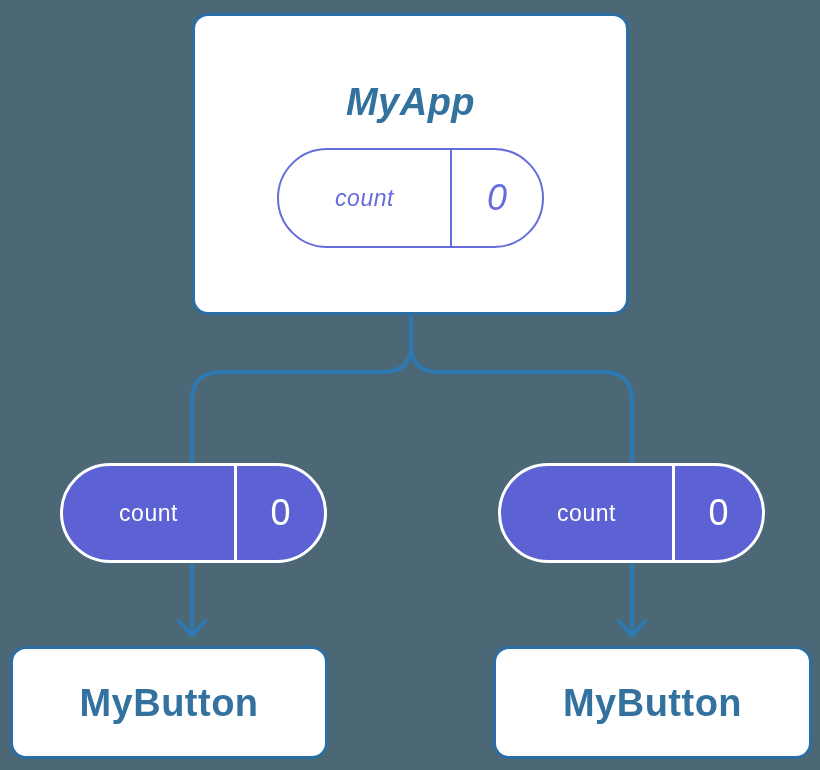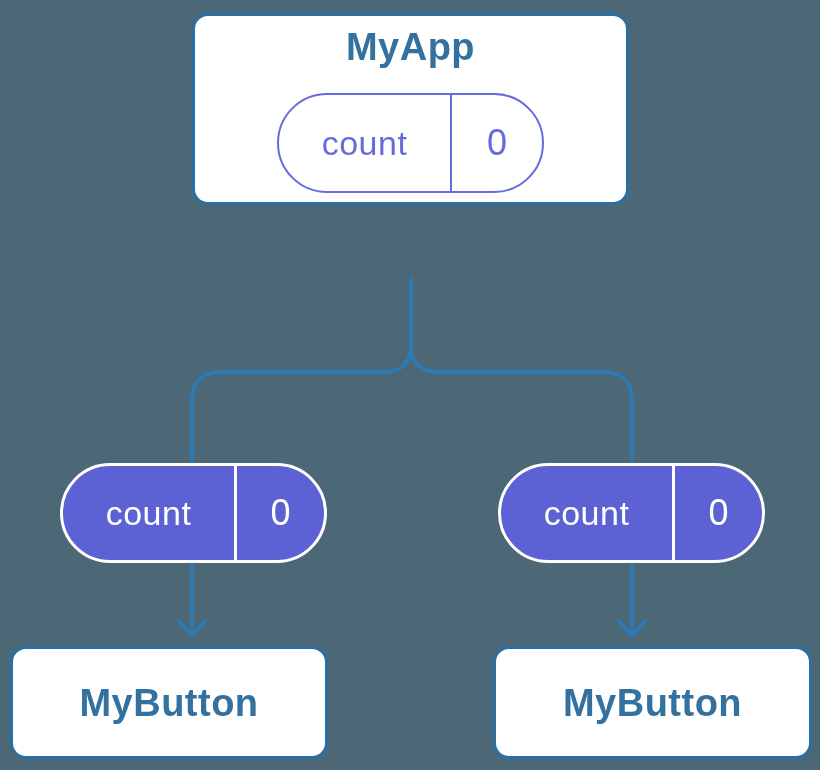--- a/index.html
+++ b/index.html
@@ -38,22 +38,23 @@
   }
   .node-title {
     font-size: 38px;
     font-weight: 600;
     line-height: 44px;
     color: var(--node-text, #33719F);
     letter-spacing: 0.5px;
   }
   .node-root {
     left: 192px; top: 13px;
-    width: 437px; height: 192px;
+    width: 437px; height: 302px;
     gap: 24px;
+    font-style: italic;
   }
   .node-leaf-left {
     left: 10px; top: 646px;
     width: 318px; height: 113px;
   }
   .node-leaf-right {
     left: 493px; top: 646px;
     width: 319px; height: 113px;
   }
   .pill {
@@ -84,21 +85,21 @@
     border-right: 3px solid #ffffff;
   }
   .pill-filled .pill-value { color: #ffffff; }
   .pill-left-cell { left: 60px; top: 463px; }
   .pill-right-cell { left: 498px; top: 463px; }
   .pill-label {
     flex: 0 0 171px;
     display: flex;
     align-items: center;
     justify-content: center;
-    font-size: 34px;
+    font-size: 23px;
     letter-spacing: 0.5px;
   }
   .pill-value {
     flex: 1 1 auto;
     display: flex;
     align-items: center;
     justify-content: center;
     font-size: 36px;
   }
 </style>

